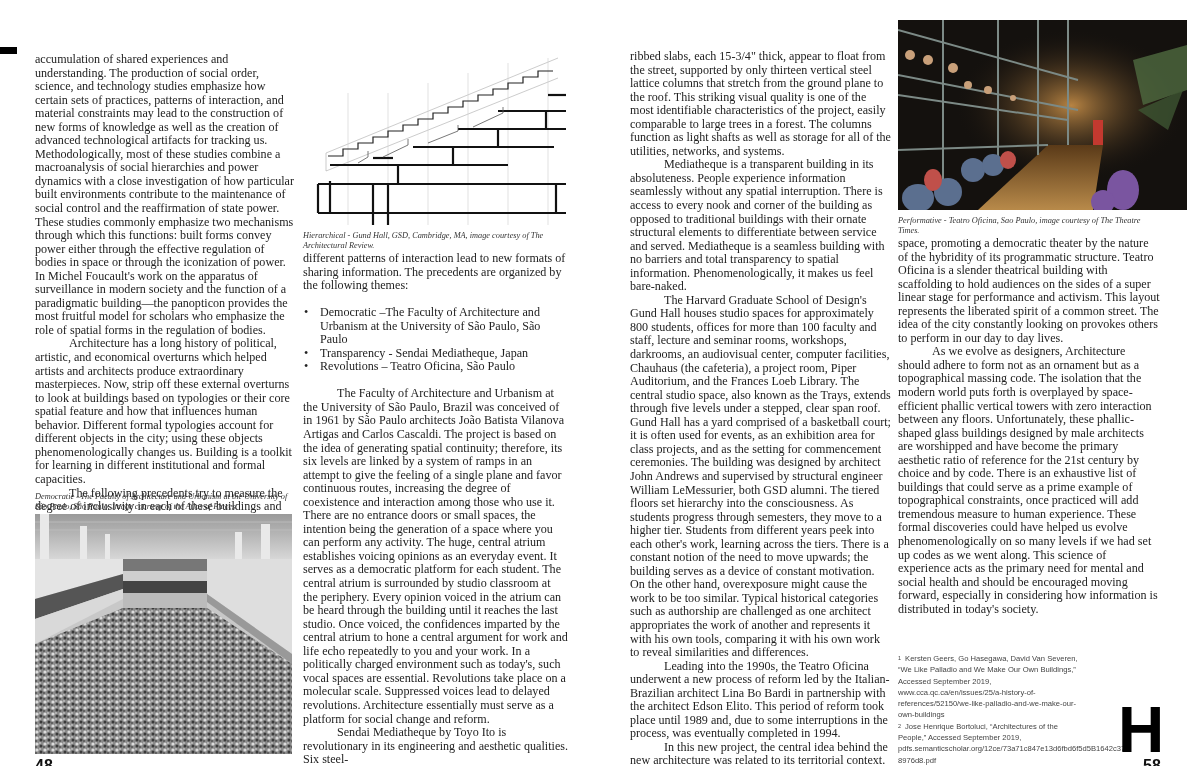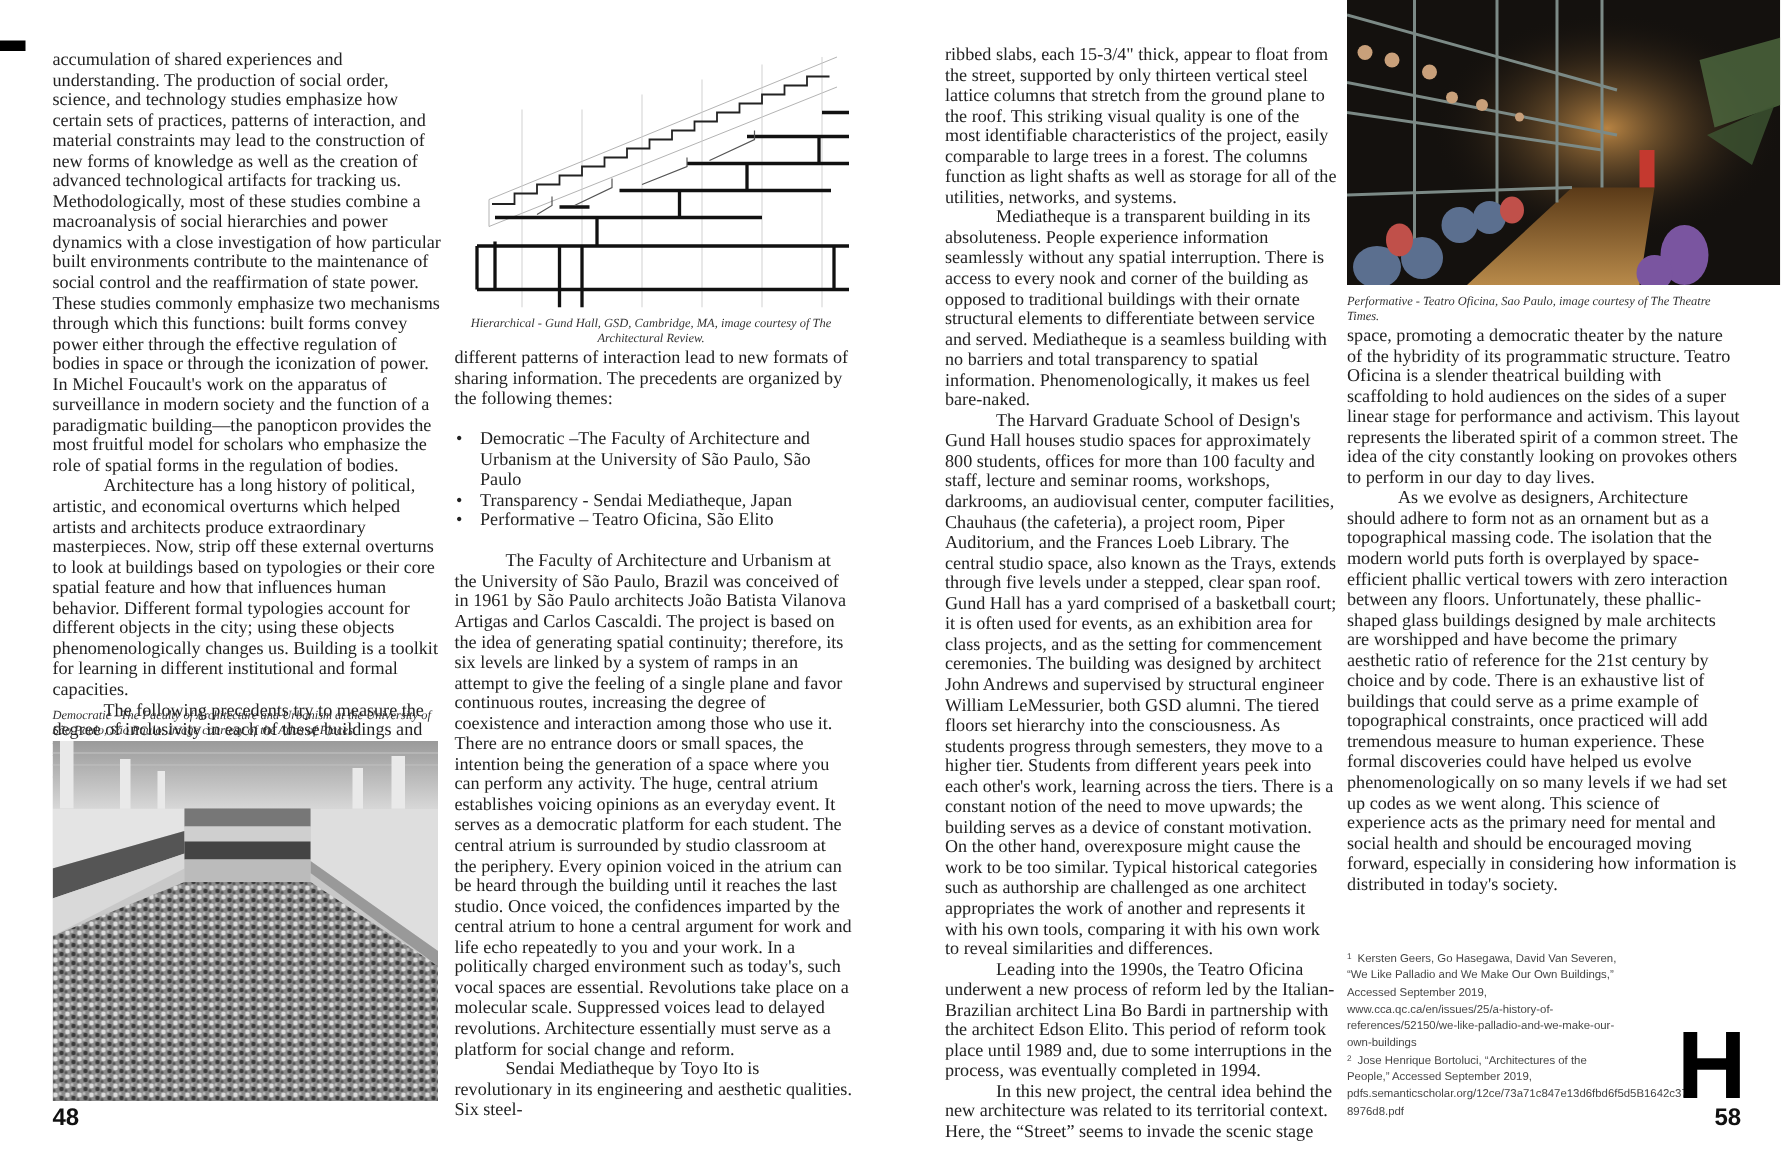--- a/index.html
+++ b/index.html
@@ -1,21 +1,21 @@
 <!DOCTYPE html>
 <html><head>
 <meta charset="utf-8">
 <style>
   html, body { margin:0; padding:0; }
   body {
     width:1187px; height:766px; position:relative; overflow:hidden;
     background:#ffffff; color:#1e1e1e;
     font-family:"DejaVu Serif", "Liberation Serif", serif;
   }
-  .abs { position:absolute; }
+  .abs { position:absolute;margin-top:20px; }
   .body-text {
     font-family:"Liberation Serif", "DejaVu Serif", serif;
     font-size:12.1px; line-height:13.55px; color:#222;
   }
   .body-text p { margin:0; }
   .body-text p.indent { text-indent:34px; }
   .caption {
     font-family:"Liberation Serif", "DejaVu Serif", serif;
     font-style:italic; font-size:8.3px; line-height:9.8px; color:#333;
   }
@@ -134,28 +134,28 @@
     </g>
     <g fill="none" stroke="#555" stroke-width="0.8">
       <polyline points="50,110 60,104 60,98"></polyline>
       <polyline points="75,104 100,92 100,86"></polyline>
       <polyline points="120,90 150,78 150,72"></polyline>
       <polyline points="165,74 195,60 195,54"></polyline>
     </g>
   </svg>
 </div>
 
-<div class="abs caption" style="left:303px;top:211px;width:262px;text-align:center;">Hierarchical - Gund Hall, GSD, Cambridge, MA, image courtesy of The Architectural Review.</div>
+<div class="abs caption" style="left:303px;top:211px;width:262px;">Hierarchical - Gund Hall, GSD, Cambridge, MA, image courtesy of The Architectural Review.</div>
 
 <div class="abs body-text" style="left:303px;top:232px;width:265px;">
   <p>different patterns of interaction lead to new formats of sharing information. The precedents are organized by the following themes:</p>
   <ul class="themes">
     <li>Democratic –The Faculty of Architecture and Urbanism at the University of São Paulo, São Paulo</li>
     <li>Transparency - Sendai Mediatheque, Japan</li>
-    <li>Performative – Teatro Oficina, São Elito</li>
+    <li>Revolutions – Teatro Oficina, São Paulo</li>
   </ul>
   <p class="indent" style="margin-top:13px;">The Faculty of Architecture and Urbanism at the University of São Paulo, Brazil was conceived of in 1961 by São Paulo architects João Batista Vilanova Artigas and Carlos Cascaldi. The project is based on the idea of generating spatial continuity; therefore, its six levels are linked by a system of ramps in an attempt to give the feeling of a single plane and favor continuous routes, increasing the degree of coexistence and interaction among those who use it. There are no entrance doors or small spaces, the intention being the generation of a space where you can perform any activity. The huge, central atrium establishes voicing opinions as an everyday event. It serves as a democratic platform for each student. The central atrium is surrounded by studio classroom at the periphery. Every opinion voiced in the atrium can be heard through the building until it reaches the last studio. Once voiced, the confidences imparted by the central atrium to hone a central argument for work and life echo repeatedly to you and your work. In a politically charged environment such as today's, such vocal spaces are essential. Revolutions take place on a molecular scale. Suppressed voices lead to delayed revolutions. Architecture essentially must serve as a platform for social change and reform.</p>
   <p class="indent">Sendai Mediatheque by Toyo Ito is revolutionary in its engineering and aesthetic qualities. Six steel-</p>
 </div>
 
 <div class="abs body-text" style="left:630px;top:30px;width:262px;">
   <p>ribbed slabs, each 15-3/4" thick, appear to float from the street, supported by only thirteen vertical steel lattice columns that stretch from the ground plane to the roof. This striking visual quality is one of the most identifiable characteristics of the project, easily comparable to large trees in a forest. The columns function as light shafts as well as storage for all of the utilities, networks, and systems.</p>
   <p class="indent">Mediatheque is a transparent building in its absoluteness. People experience information seamlessly without any spatial interruption. There is access to every nook and corner of the building as opposed to traditional buildings with their ornate structural elements to differentiate between service and served. Mediatheque is a seamless building with no barriers and total transparency to spatial information. Phenomenologically, it makes us feel bare-naked.</p>
   <p class="indent">The Harvard Graduate School of Design's Gund Hall houses studio spaces for approximately 800 students, offices for more than 100 faculty and staff, lecture and seminar rooms, workshops, darkrooms, an audiovisual center, computer facilities, Chauhaus (the cafeteria), a project room, Piper Auditorium, and the Frances Loeb Library. The central studio space, also known as the Trays, extends through five levels under a stepped, clear span roof. Gund Hall has a yard comprised of a basketball court; it is often used for events, as an exhibition area for class projects, and as the setting for commencement ceremonies. The building was designed by architect John Andrews and supervised by structural engineer William LeMessurier, both GSD alumni. The tiered floors set hierarchy into the consciousness. As students progress through semesters, they move to a higher tier. Students from different years peek into each other's work, learning across the tiers. There is a constant notion of the need to move upwards; the building serves as a device of constant motivation. On the other hand, overexposure might cause the work to be too similar. Typical historical categories such as authorship are challenged as one architect appropriates the work of another and represents it with his own tools, comparing it with his own work to reveal similarities and differences.</p>
   <p class="indent">Leading into the 1990s, the Teatro Oficina underwent a new process of reform led by the Italian-Brazilian architect Lina Bo Bardi in partnership with the architect Edson Elito. This period of reform took place until 1989 and, due to some interruptions in the process, was eventually completed in 1994.</p>

